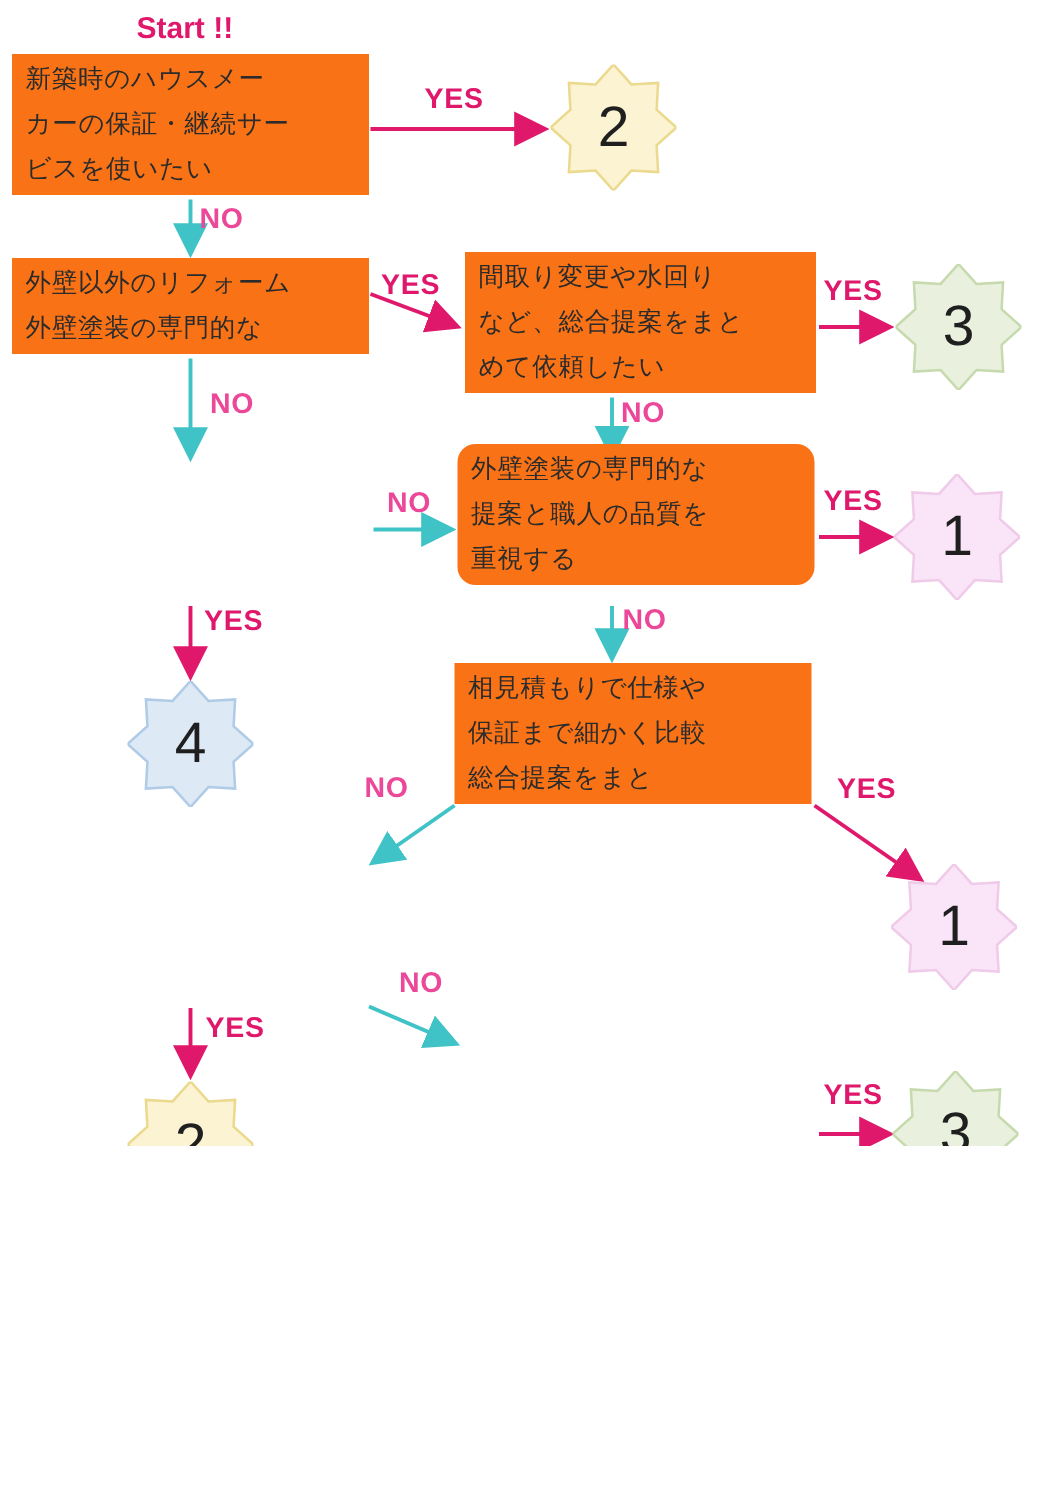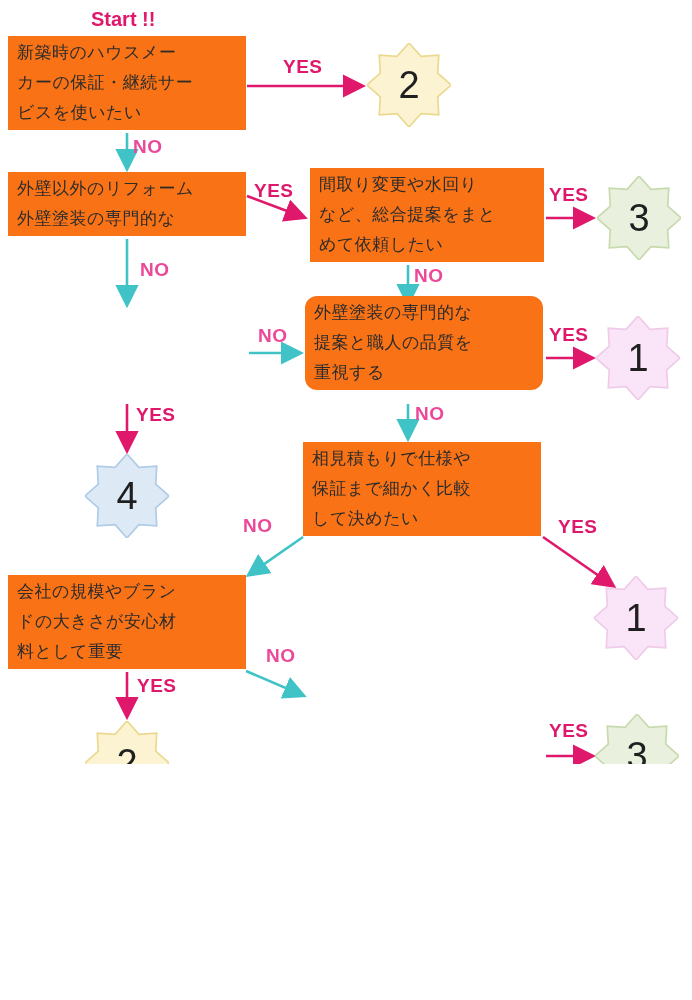--- a/index.html
+++ b/index.html
@@ -73,24 +73,21 @@
   <div class="qbox" style="left:8px;  top:172px; width:220px;">外壁以外のリフォーム
 外壁塗装の専門的な</div>
   <div class="qbox" style="left:310px;top:168px; width:216px;">間取り変更や水回り
 など、総合提案をまと
 めて依頼したい</div>
   <div class="qbox" style="left:305px;top:296px; width:220px;border-radius:12px;">外壁塗装の専門的な
 提案と職人の品質を
 重視する</div>
   <div class="qbox" style="left:303px;top:442px; width:220px;">相見積もりで仕様や
 保証まで細かく比較
-して決めたい</div>
-  <div class="qbox" style="left:8px;  top:575px; width:220px;">会社の規模やブラン
-ドの大きさが安心材
-料として重要</div>
+総合提案をまと</div>
 
   <div class="lbl lbl-yes" style="left:283px;top:56px;">YES</div>
   <div class="lbl lbl-no" style="left:133px;top:136px;">NO</div>
   <div class="lbl lbl-yes" style="left:254px;top:180px;">YES</div>
   <div class="lbl lbl-no" style="left:140px;top:259px;">NO</div>
   <div class="lbl lbl-yes" style="left:549px;top:184px;">YES</div>
   <div class="lbl lbl-no" style="left:414px;top:265px;">NO</div>
   <div class="lbl lbl-no" style="left:258px;top:325px;">NO</div>
   <div class="lbl lbl-yes" style="left:136px;top:404px;">YES</div>
   <div class="lbl lbl-yes" style="left:549px;top:324px;">YES</div>

